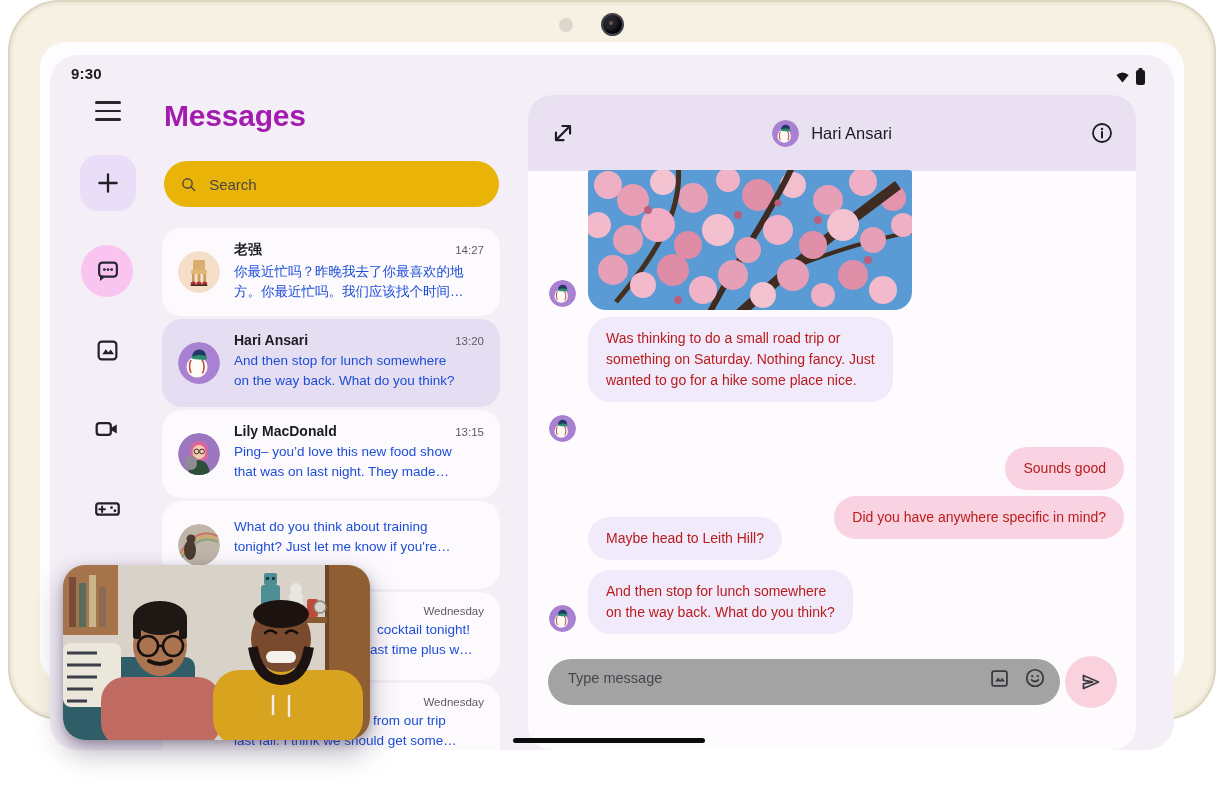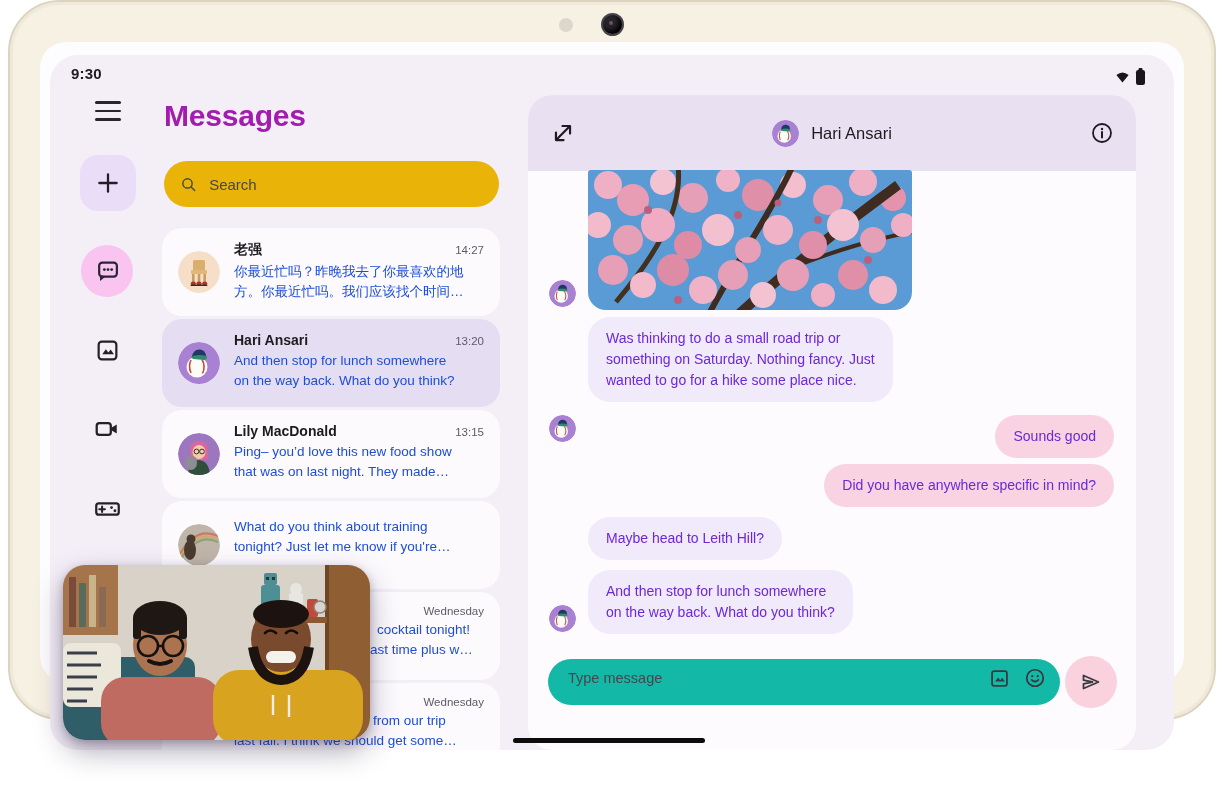--- a/index.html
+++ b/index.html
@@ -55,25 +55,25 @@
   .chat-pane { position:absolute; left:478px; top:40px; width:608px; height:655px; background:#FEFBFF; border-radius:24px; overflow:hidden; }
   .chat-header { position:absolute; left:0; top:0; right:0; height:76px; background:#E9E1F2; display:flex; align-items:center; }
   .expand-btn { position:absolute; left:22px; top:25px; width:26px; height:26px; cursor:pointer; }
   .chat-title-wrap { position:absolute; left:0; right:0; top:0; height:76px; display:flex; align-items:center; justify-content:center; gap:12px; }
   .chat-title-avatar { width:27px; height:27px; border-radius:50%; overflow:hidden; }
   .chat-title { font-size:16.5px; color:#1D1B1F; }
   .info-btn { position:absolute; right:22px; top:26px; width:24px; height:24px; cursor:pointer; }
 
   .msg-avatar { position:absolute; left:21px; width:27px; height:27px; border-radius:50%; overflow:hidden; }
   .img-msg { position:absolute; left:60px; top:75px; width:324px; height:140px; border-radius:3px 3px 18px 18px; overflow:hidden; }
-  .bubble { position:absolute; font-size:14px; line-height:21px; color:#6d28d9; padding:11px 18px; border-radius:22px; white-space:pre-line; }
+  .bubble { position:absolute; font-size:14px; line-height:21px; color:#b91c1c; padding:11px 18px; border-radius:22px; white-space:pre-line; }
   .bubble.them { left:60px; background:#F0EAFB; }
-  .bubble.me { right:22px; background:#F9D3E1; }
-
-  .composer { position:absolute; left:20px; top:564px; width:512px; height:46px; border-radius:23px; background:#14b8a6; display:flex; align-items:center; padding:0 14px 8px 20px; }
+  .bubble.me { right:12px; background:#F9D3E1;margin-top:32px; }
+
+  .composer { position:absolute; left:20px; top:564px; width:512px; height:46px; border-radius:23px; background:#a3a3a3; display:flex; align-items:center; padding:0 14px 8px 20px; }
   .composer input { flex:1; border:none; outline:none; background:transparent; font-size:14.5px; color:#2F2E33; font-family:"Liberation Sans", sans-serif; }
   .composer input::placeholder { color:#49454F; opacity:1; }
   .composer-icons { display:flex; align-items:center; gap:14px; }
   .send-btn { position:absolute; left:537px; top:561px; width:52px; height:52px; border-radius:50%; background:#F9D2DE; display:flex; align-items:center; justify-content:center; cursor:pointer; }
 
   .gesture-bar { position:absolute; left:463px; top:683px; width:192px; height:5px; border-radius:3px; background:#0C0C0D; }
 
   
   .pip { position:absolute; left:63px; top:565px; width:307px; height:175px; border-radius:22px; overflow:hidden; box-shadow:0 12px 28px rgba(40,30,60,.35), 0 3px 8px rgba(40,30,60,.25); }
 

